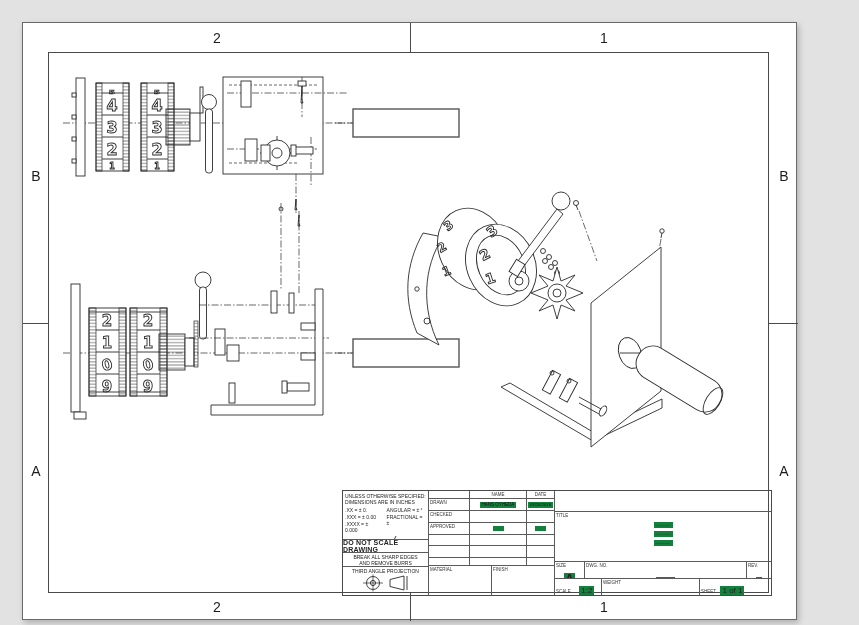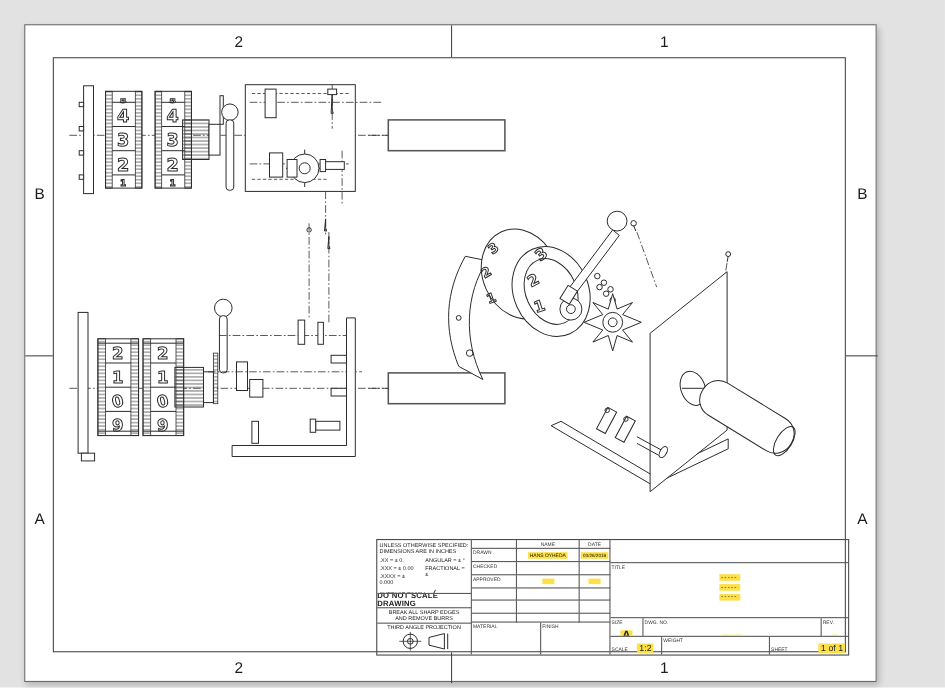--- a/index.html
+++ b/index.html
@@ -21,21 +21,21 @@
   }
   .zone-label{font-size:14px;color:#1c1c1c;transform:translate(-50%,-50%);}
   .tick{background:#4a4a4a;}
   
   #tb{left:319px;top:467px;width:428px;height:104px;border:1px solid #4a4a4a;box-sizing:content-box;}
   .cell{position:absolute;box-sizing:border-box;border-right:1px solid #5a5a5a;border-bottom:1px solid #5a5a5a;overflow:hidden;}
   .noR{border-right:none;}
   .noB{border-bottom:none;}
   .lbl{font-size:4.5px;line-height:5px;color:#333;display:block;padding:1px 0 0 1px;white-space:nowrap;}
   .val{font-size:5px;color:#111;}
-  .chip{background:#fde047;padding:0 2px;display:inline-block;line-height:6px;}
+  .chip{background:#15803d;padding:0 2px;display:inline-block;line-height:6px;}
   .ctr{display:flex;align-items:center;justify-content:center;}
   .notes{font-size:5px;line-height:6px;padding:2px;}
   .tolrow{display:flex;gap:5px;margin-top:2px;}
   .tolcol{display:flex;flex-direction:column;gap:1px;}
   .dnsd{font-size:7px;font-weight:bold;letter-spacing:0.2px;}
   .deburr{font-size:5px;line-height:6px;text-align:center;}
   .projlbl{font-size:5px;text-align:center;display:block;margin-top:1px;}
   svg text.dig{font-family:"DejaVu Sans", sans-serif;font-weight:bold;fill:none;stroke:#2a2a2a;stroke-width:0.9;}
   svg .ln{stroke:#2a2a2a;stroke-width:0.9;fill:none;}
   svg .fw{stroke:#2a2a2a;stroke-width:0.9;fill:#ffffff;}
@@ -389,16 +389,16 @@
     </div>
     <div class="cell noB" style="left:212px;top:88px;width:47px;height:16px;">
       <span class="lbl" style="display:inline;">SCALE</span>
       <span class="chip" style="font-size:8px;line-height:9px;margin-left:4px;">1:2</span>
     </div>
     <div class="cell noB" style="left:259px;top:88px;width:98px;height:16px;">
       <span class="lbl">WEIGHT</span>
     </div>
     <div class="cell noB noR" style="left:357px;top:88px;width:71px;height:16px;">
       <span class="lbl" style="display:inline;">SHEET</span>
-      <span class="chip" style="font-size:8px;line-height:9px;margin-left:24px;">1 of 1</span>
+      <span class="chip" style="font-size:8px;line-height:9px;margin-left:0;">1 of 1</span>
     </div>
   </div>
 </div>
 
 </body></html>

